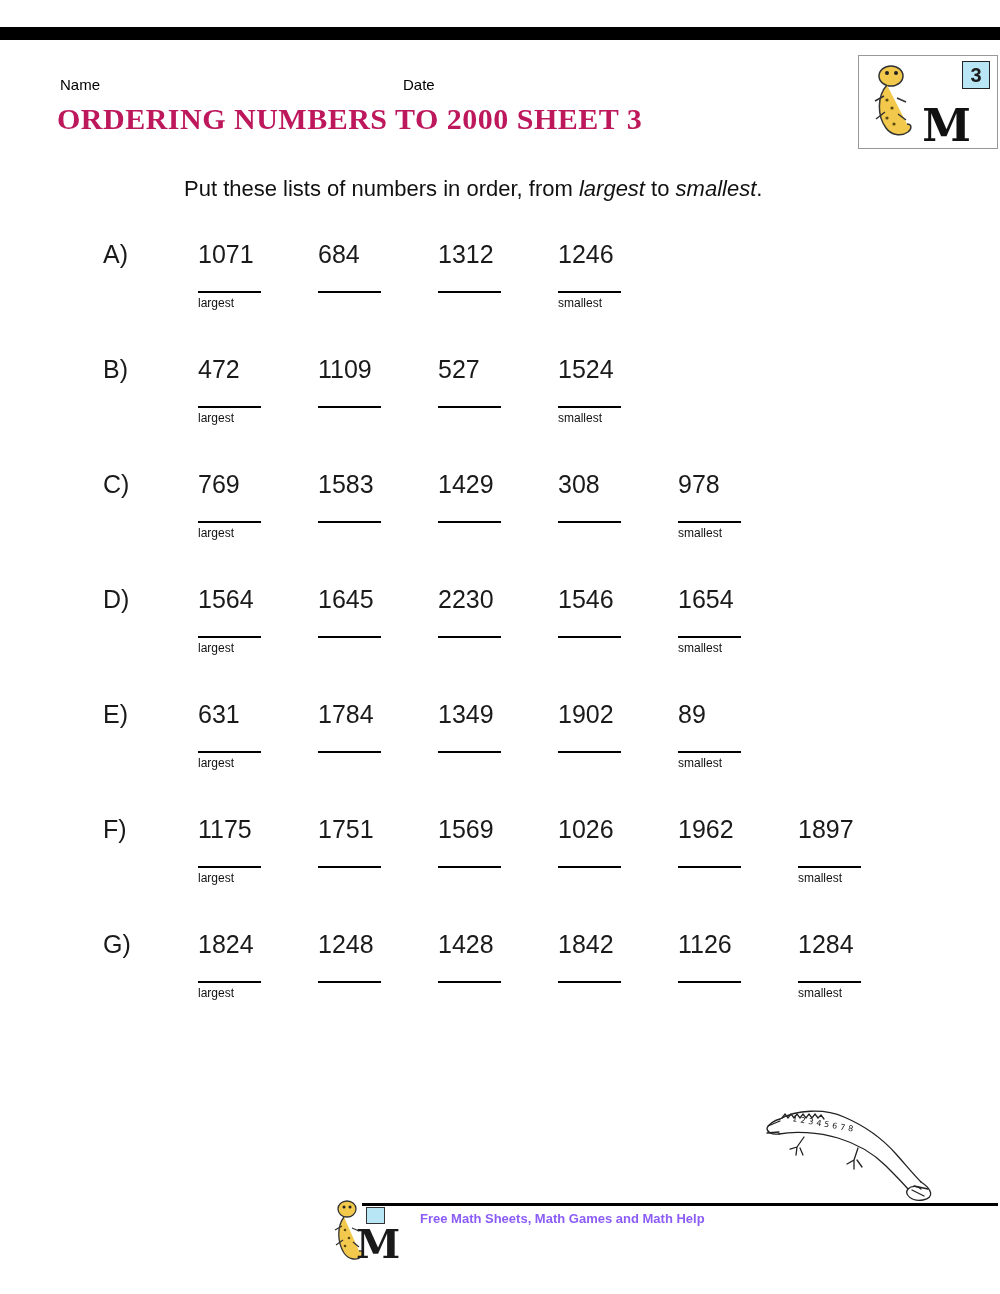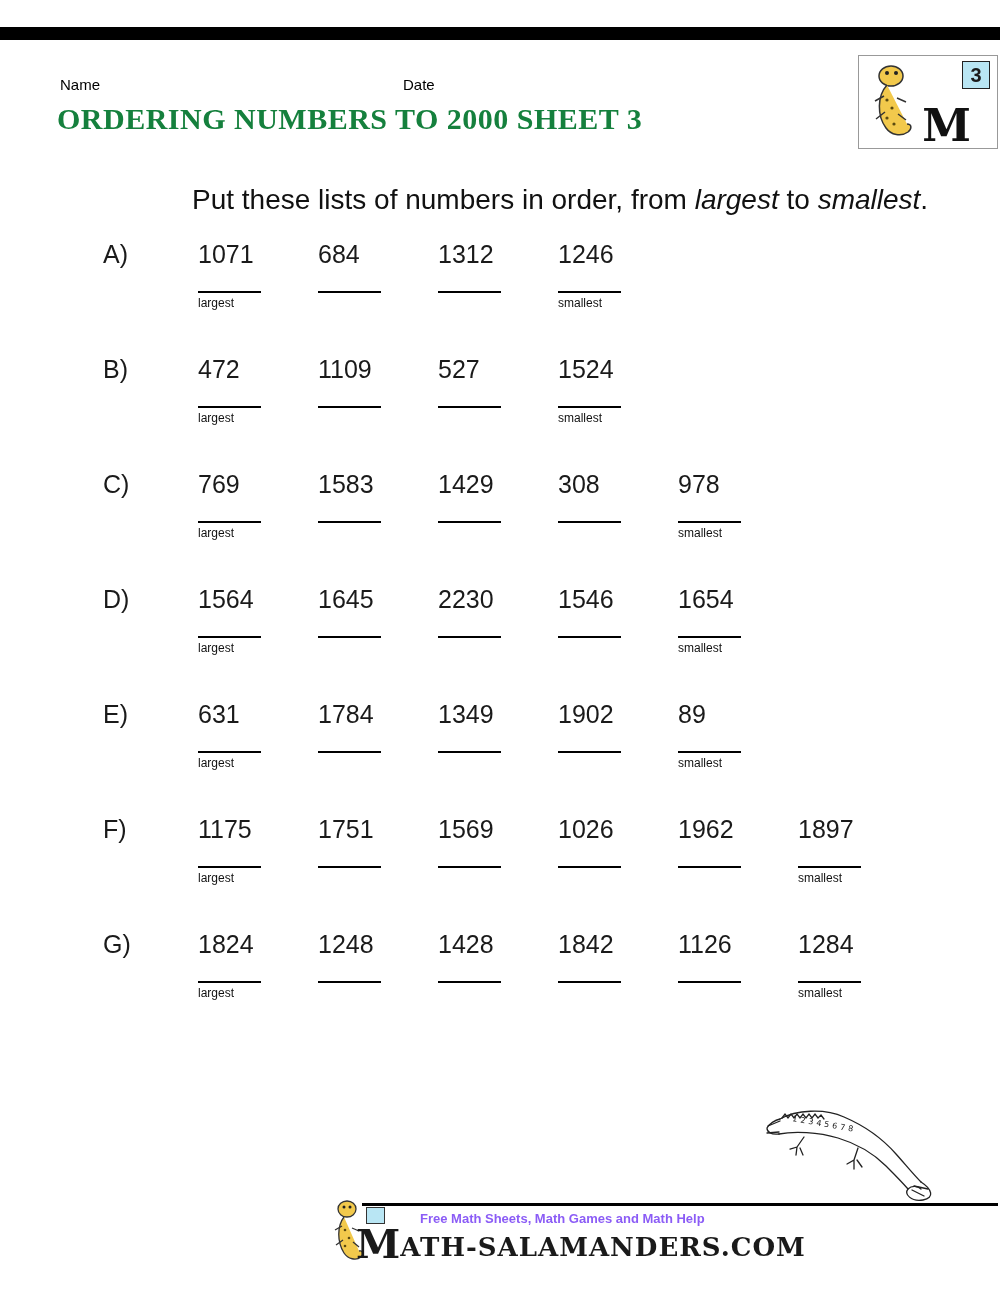--- a/index.html
+++ b/index.html
@@ -13,21 +13,21 @@
   .badge-box{position:absolute;left:858px;top:55px;width:138px;height:92px;
              border:1px solid #999;background:#fff;}
   .badge-num{position:absolute;right:7px;top:5px;width:26px;height:26px;background:#b9e6f4;
              border:1px solid #222;font-size:20px;font-weight:bold;text-align:center;line-height:26px;}
   .badge-m{position:absolute;right:26px;bottom:0px;font-family:"DejaVu Serif",serif;
            font-size:44px;font-weight:bold;line-height:1;color:#111;}
   .badge-sal{position:absolute;left:4px;top:4px;}
 
   .title{position:absolute;left:57px;top:102px;margin:0;font-family:"Liberation Serif",serif;
          font-size:30px;font-weight:bold;letter-spacing:.5px;}
-  .instruction{position:absolute;left:178px;top:170px;margin:14px;font-size:28px;color:#111;}
+  .instruction{position:absolute;left:178px;top:170px;margin:6px;font-size:22px;color:#111;}
   .instruction em{font-style:italic;}
 
   #problems{position:absolute;left:0;top:224px;width:1000px;}
   .problem{height:115px;}
   .num-line{display:flex;align-items:baseline;height:34px;}
   .p-label{display:inline-block;margin-left:103px;width:95px;font-size:25px;}
   .num{display:inline-block;width:120px;font-size:25px;margin-top:16px;}
   .blank-line{display:flex;margin-top:20px;}
   .blank-spacer{width:198px;}
   .blank-cell{width:120px;}
@@ -70,21 +70,21 @@
         <circle cx="24" cy="40" r="1.6"></circle>
           <circle cx="29" cy="48" r="1.6"></circle>
         <circle cx="24" cy="58" r="1.6"></circle>
           <circle cx="31" cy="64" r="1.6"></circle>
       </g>
     </svg>
     <div class="badge-num">3</div>
     <div class="badge-m">M</div>
   </div>
 
-  <h1 class="title" style="color: #15803d;">ORDERING NUMBERS TO 2000 SHEET 3</h1>
+  <h1 class="title" style="color: #be185d;">ORDERING NUMBERS TO 2000 SHEET 3</h1>
 
   <p class="instruction"><span>Put these lists of numbers in order, from </span><em>largest</em><span> to </span><em>smallest</em><span>.</span></p>
 
   <div id="problems">
       <div class="problem">
         <div class="num-line">
           <span class="p-label">A)</span>
           <span class="num">1071</span>
           <span class="num">684</span>
           <span class="num">1312</span>
@@ -327,16 +327,15 @@
         <circle cx="15" cy="48" r="1.3"></circle>
     </g>
   </svg>
 
   <div class="flashcard"></div>
 
   <div class="footer-tagline">Free Math Sheets, Math Games and Math Help</div>
 
   <div class="footer-site">
     <span class="m-big">M</span>
-    <span class="site-rest">ATH-SALAMANDERS.COM</span>
   </div>
 
 </div>
 
 </body></html>

